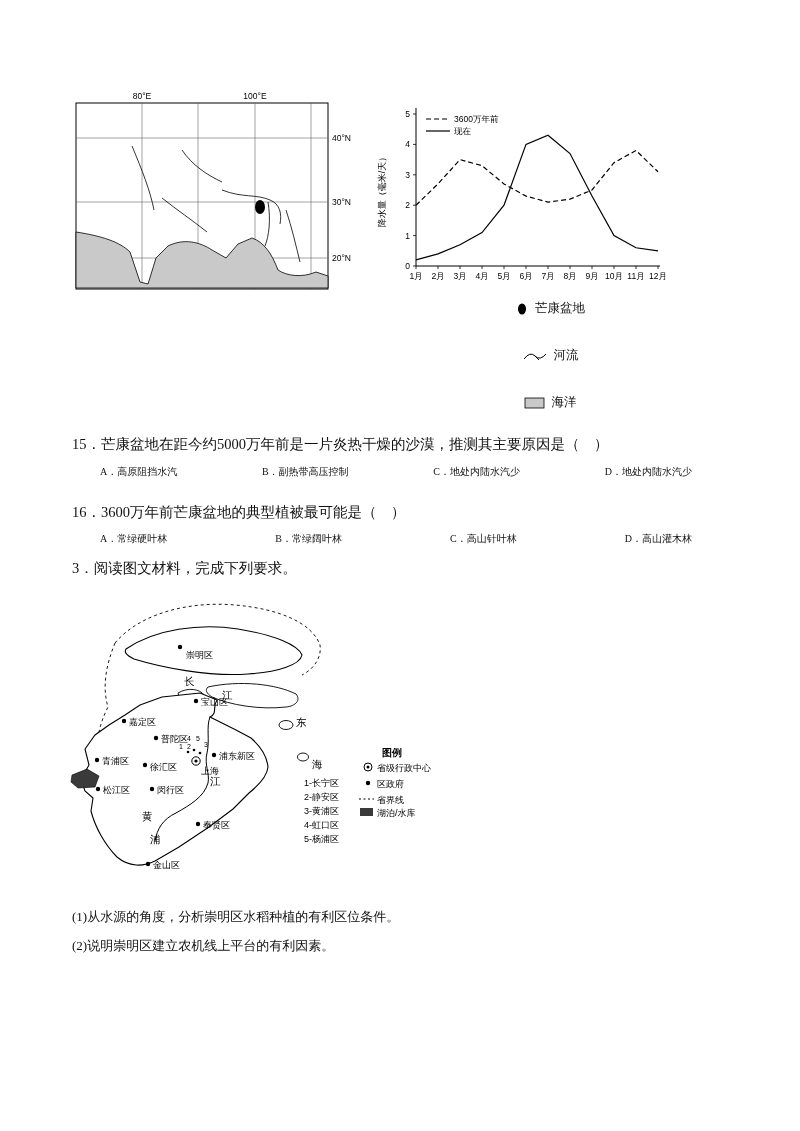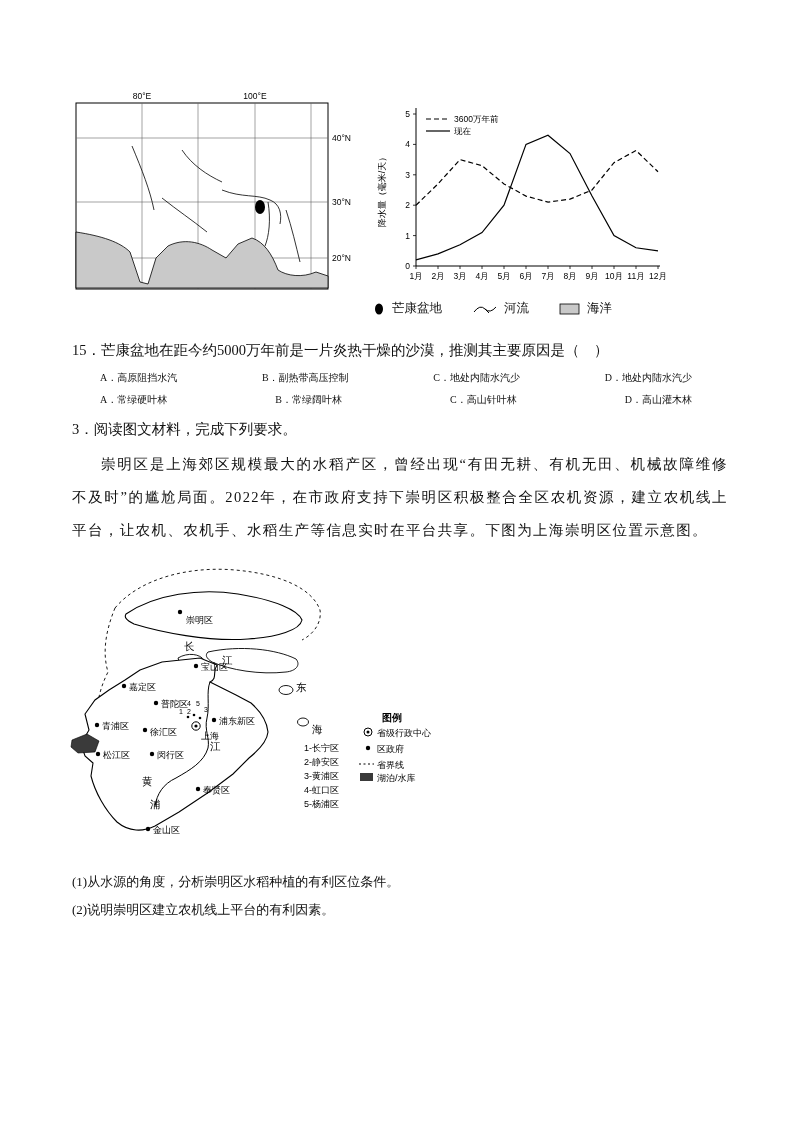--- a/index.html
+++ b/index.html
@@ -14,20 +14,21 @@
   .figure-row { display:flex; align-items:flex-start; gap:10px; }
   .chart-wrap { margin-top:6px; }
   svg text { font-family:"Liberation Sans", sans-serif; fill:#000; }
   .tick { font-size:8.5px; }
   .axis-label { font-size:9px; }
 
   .fig-legend {
     display:flex; align-items:center; gap:30px;
     margin:0 0 4px 300px; font-size:12.5px;
     font-family:"Liberation Sans", sans-serif;
+    flex-direction:column;
   }
   .leg-item { display:inline-flex; align-items:center; gap:6px; }
 
   
   .q-line { font-size:14.5px; line-height:1.9; margin-top:20px; }
   .options {
     display:flex; justify-content:space-between;
     width:592px; margin:6px 0 8px 28px; font-size:10px;
   }
   .section-title { font-size:15px; font-weight:bold; margin-top:76px; }
@@ -155,31 +156,31 @@
   </div>
 
   <p class="q-line"><span>15．</span><span>芒康盆地在距今约5000万年前是一片炎热干燥的沙漠，推测其主要原因是（　）</span></p>
   <div class="options">
     <span>A．高原阻挡水汽</span>
     <span>B．副热带高压控制</span>
     <span>C．地处内陆水汽少</span>
     <span>D．地处内陆水汽少</span>
   </div>
 
+  <p class="q-line"><span>16．</span><span>3600万年前芒康盆地的典型植被最可能是（　）</span></p>
   <div class="options">
     <span>A．常绿硬叶林</span>
     <span>B．常绿阔叶林</span>
     <span>C．高山针叶林</span>
     <span>D．高山灌木林</span>
   </div>
 
 
   <p class="q17-intro"><span>3．</span><span>阅读图文材料，完成下列要求。</span></p>
 
-  <p class="material">崇明区是上海郊区规模最大的水稻产区，曾经出现“有田无耕、有机无田、机械故障维修不及时”的尴尬局面。2022年，在市政府支持下崇明区积极整合全区农机资源，建立农机线上平台，让农机、农机手、水稻生产等信息实时在平台共享。下图为上海崇明区位置示意图。</p>
 
   <div class="sh-map-wrap">
     <svg class="sh-map" width="440" height="300" viewBox="0 0 440 300">
       <g fill="none" stroke="#000" stroke-width="0.9" stroke-dasharray="3 3">
         <path d="M55,48 C80,18 130,6 175,10 C220,14 252,28 260,50 C262,62 254,74 242,80"></path>
         <path d="M55,48 C46,70 42,92 48,112 C38,132 34,152 42,170 C34,190 38,212 50,226 C56,242 66,254 80,264"></path>
       </g>
 
       <path d="M66,54 C95,34 140,28 178,34 C215,40 238,50 242,60 C240,70 218,77 188,79 C148,82 100,72 74,64 C66,60 64,57 66,54 Z" fill="#fff" stroke="#000" stroke-width="1.1"></path>
 

